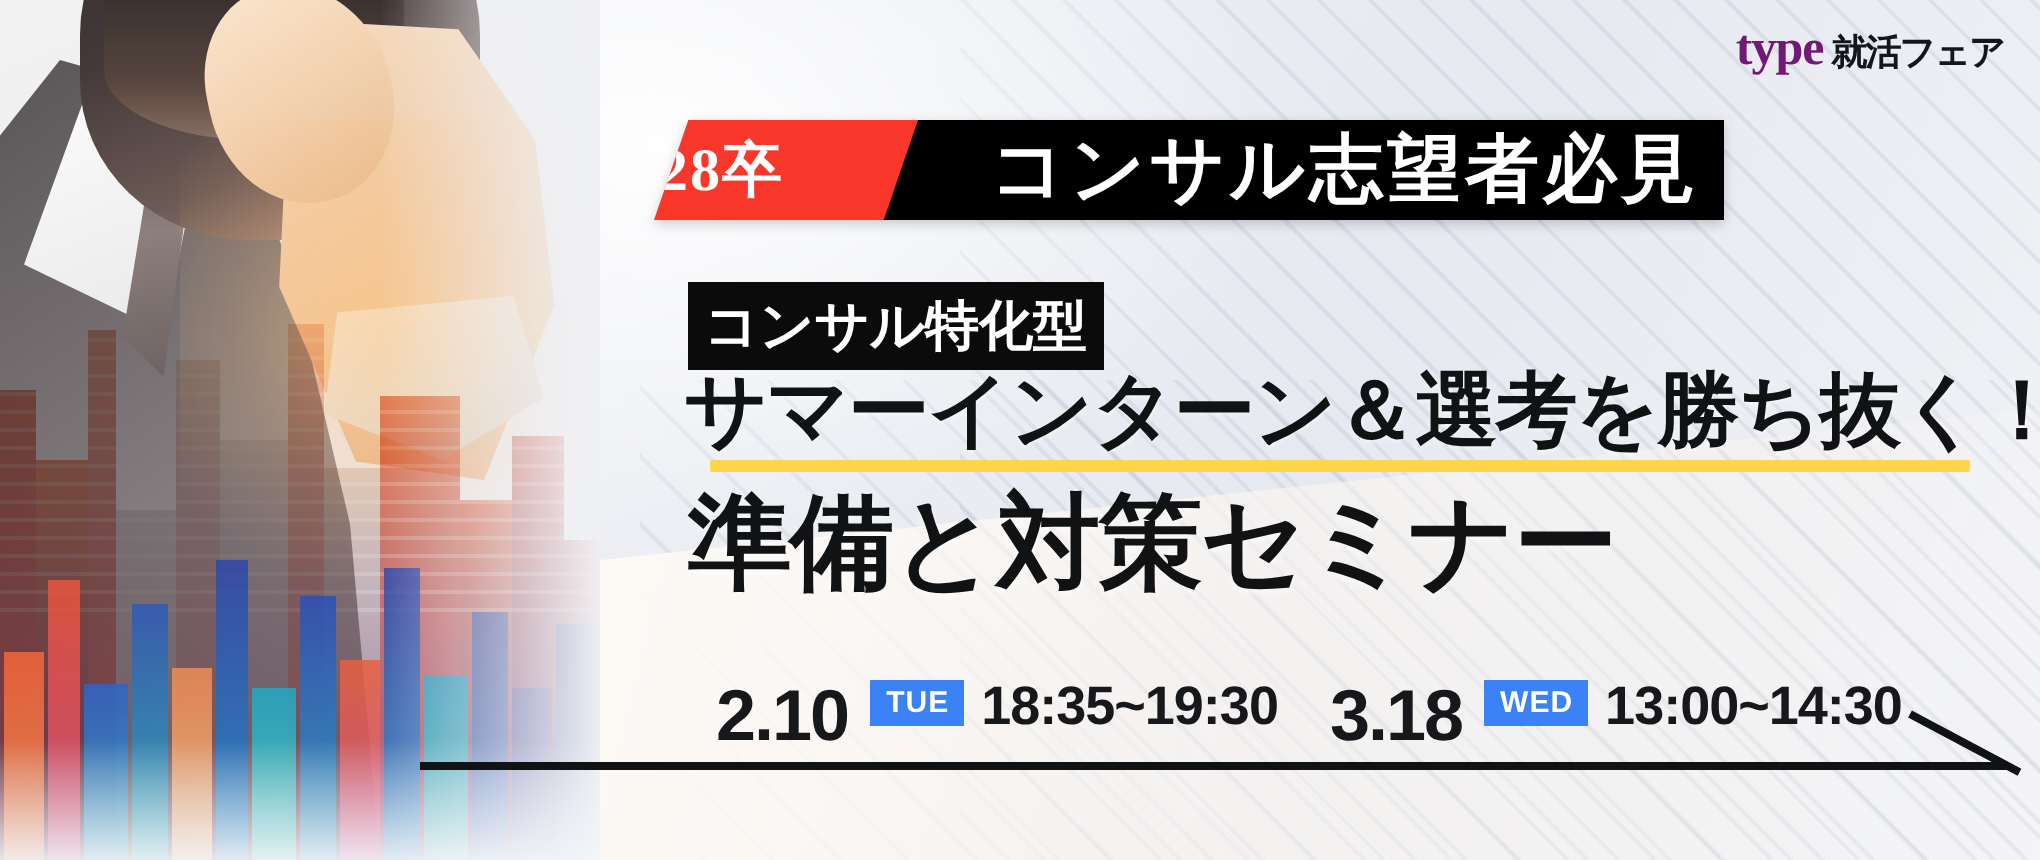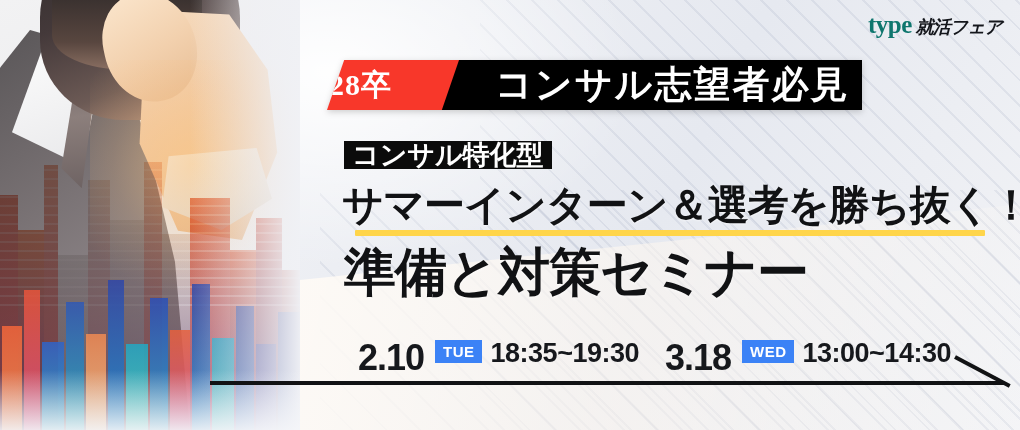--- a/index.html
+++ b/index.html
@@ -230,29 +230,28 @@
     top: 12px;
     display: flex;
     align-items: baseline;
     gap: 4px;
     line-height: 1;
   }
   .logo-type {
     font-family: "Liberation Serif", "DejaVu Serif", serif;
     font-weight: bold;
     font-size: 25px;
-    color: #0f766e;
+    color: #701a75;
     letter-spacing: -0.5px;
   }
   .logo-jp {
     font-size: 18px;
     font-weight: bold;
     color: #14161b;
     letter-spacing: -1px;
-    font-style: italic;
   }
 
   
   .strip {
     position: absolute;
     left: 327px;
     top: 60px;
     height: 50px;
     display: flex;
     align-items: stretch;
@@ -298,21 +297,21 @@
     color: #ffffff;
     letter-spacing: 2px;
     white-space: nowrap;
   }
 
   
   .tagbox {
     position: absolute;
     left: 344px;
     top: 141px;
-    height: 28px;
+    height: 44px;
     background: #0b0b0b;
     display: flex;
     align-items: center;
     padding: 0 8px;
   }
   .tagbox span {
     font-size: 27px;
     font-weight: bold;
     color: #ffffff;
     letter-spacing: 0px;

